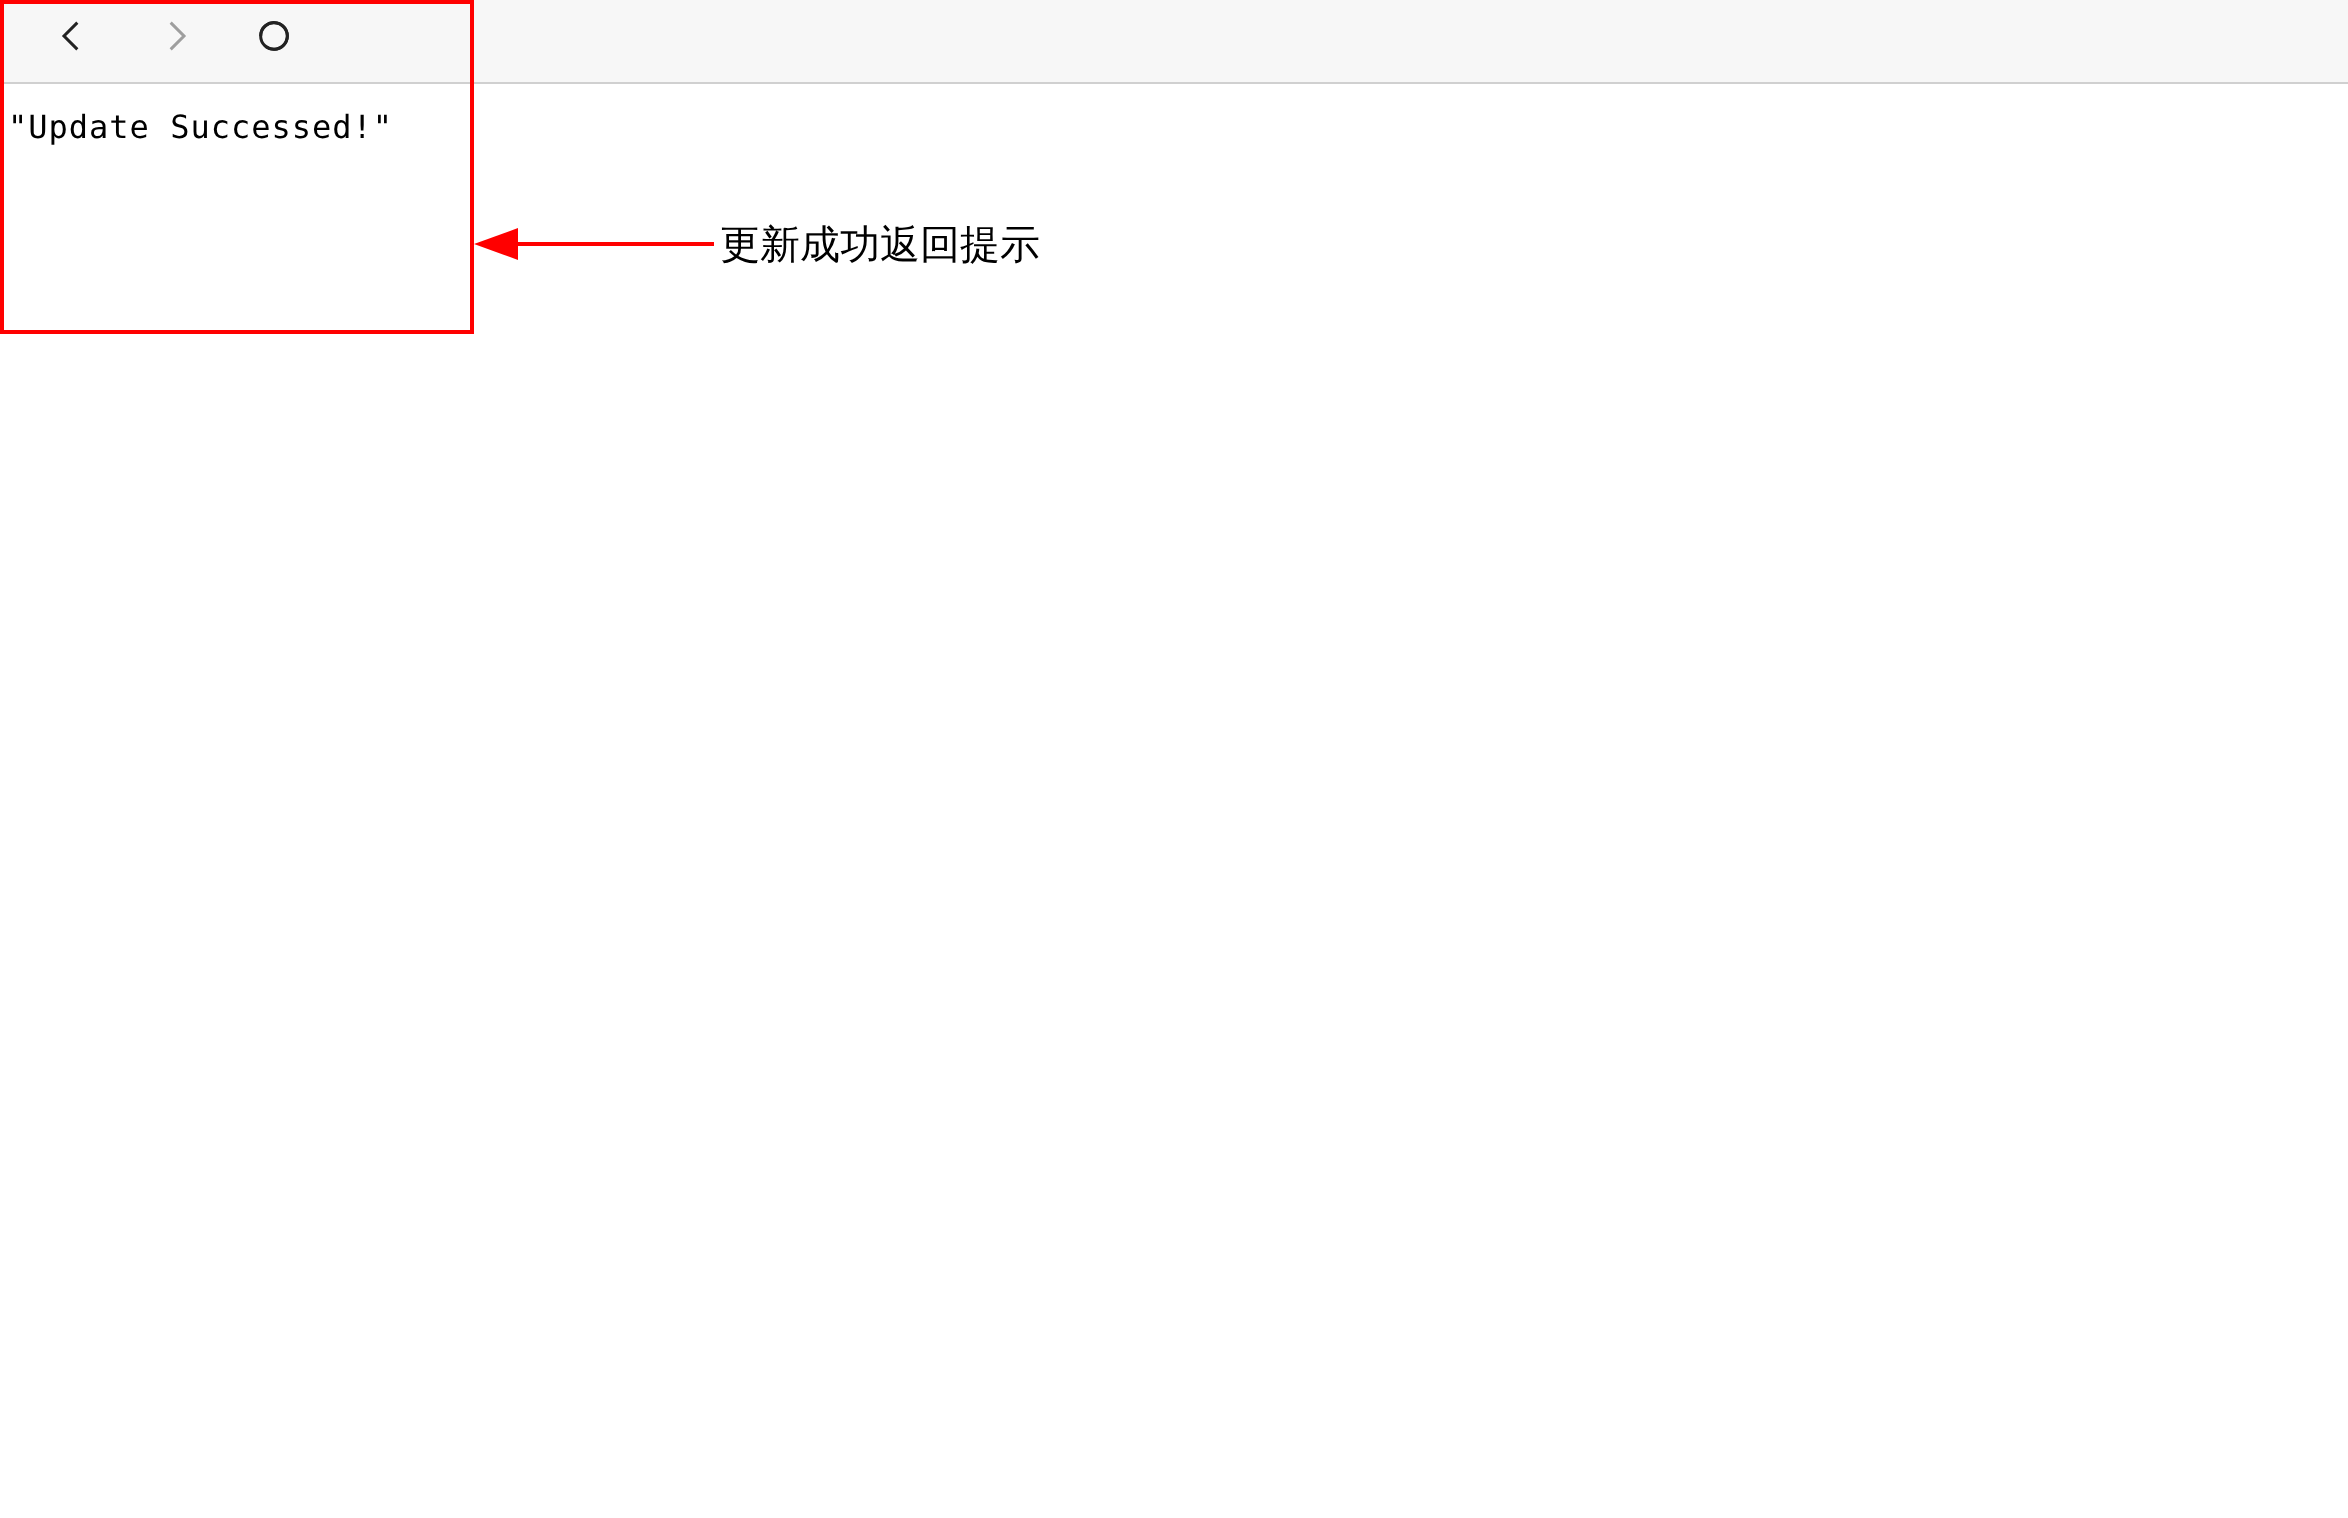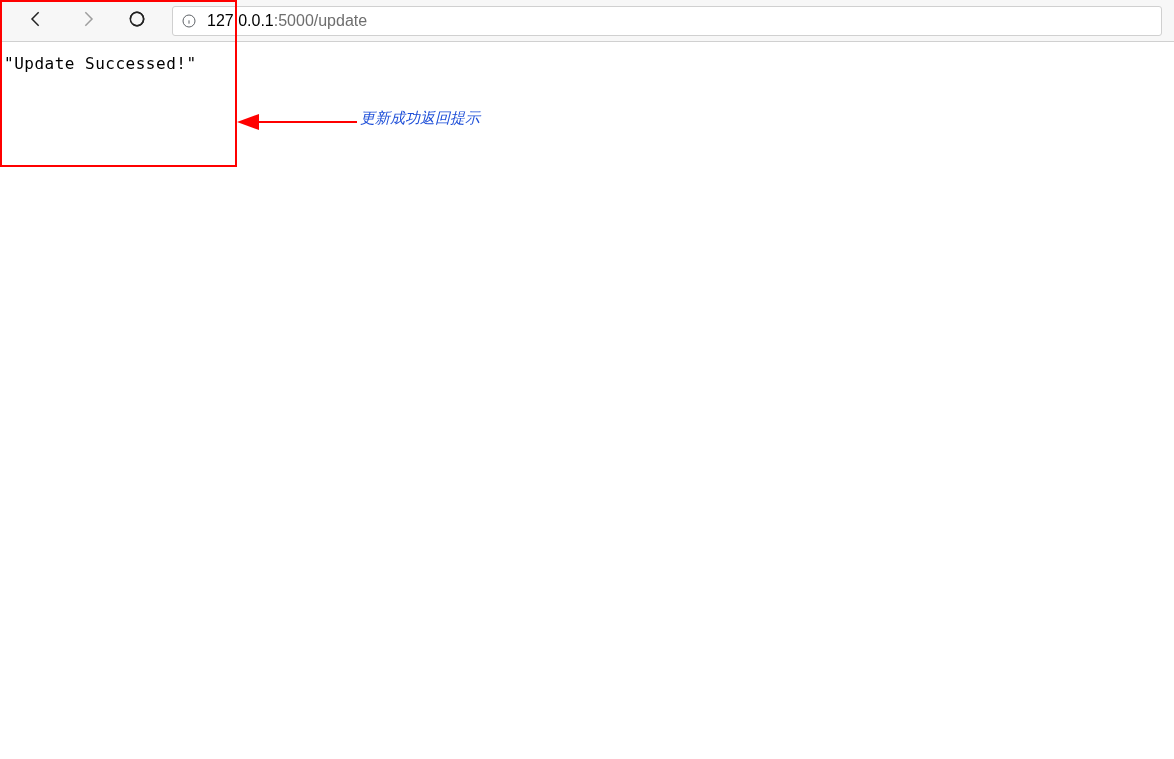--- a/index.html
+++ b/index.html
@@ -72,25 +72,24 @@
       left: 237px;
       top: 68px;
       width: 125px;
       height: 24px;
       pointer-events: none;
     }
     .annotation-label {
       position: absolute;
       left: 360px;
       top: 67px;
-      color: #1d4ed8;
-      font-size: 15px;
+      color: #000000;
+      font-size: 20px;
       font-family: "Microsoft YaHei", SimSun, sans-serif;
       pointer-events: none;
-      font-style: italic;
     }
   </style>
 </head>
 <body>
 
 <div class="browser-toolbar">
   <div class="nav-btn">
     <span>
       <svg viewBox="0 0 24 24">
           <path d="M14 4 L6 12 L14 20"></path>
@@ -108,32 +107,20 @@
     <span>
       <svg viewBox="0 0 24 24">
           <path d="M4 12 a8 8 0 1 1 3 6.2"></path>
           <path d="M4 4 L4 12 L12 12" stroke="none"></path>
           <path d="M19 5 a8 8 0 0 0 -14 3" stroke="none"></path>
           <path d="M20 12 a8 8 0 1 0 -8 8" stroke="none"></path>
           <circle cx="12" cy="12" r="8"></circle>
         </svg>
     </span>
   </div>
-  <div class="address-bar">
-    <span class="site-info-icon">
-      <svg viewBox="0 0 24 24">
-          <circle cx="12" cy="12" r="9"></circle>
-          <line x1="12" y1="8" x2="12" y2="8"></line>
-          <line x1="12" y1="11" x2="12" y2="16"></line>
-        </svg>
-    </span>
-    <span class="url-text">
-      <span class="host">127.0.0.1</span><span class="rest">:5000/update</span>
-    </span>
-  </div>
 </div>
 
 <div class="page-body">
   <div class="plain-text">"Update Successed!"</div>
 
   <div class="annotation-box"></div>
   <svg class="annotation-arrow" viewBox="0 0 125 24">
     <line x1="120" y1="12" x2="18" y2="12" stroke="#ff0000" stroke-width="2"></line>
     <polygon points="0,12 22,4 22,20" fill="#ff0000"></polygon>
   </svg>

